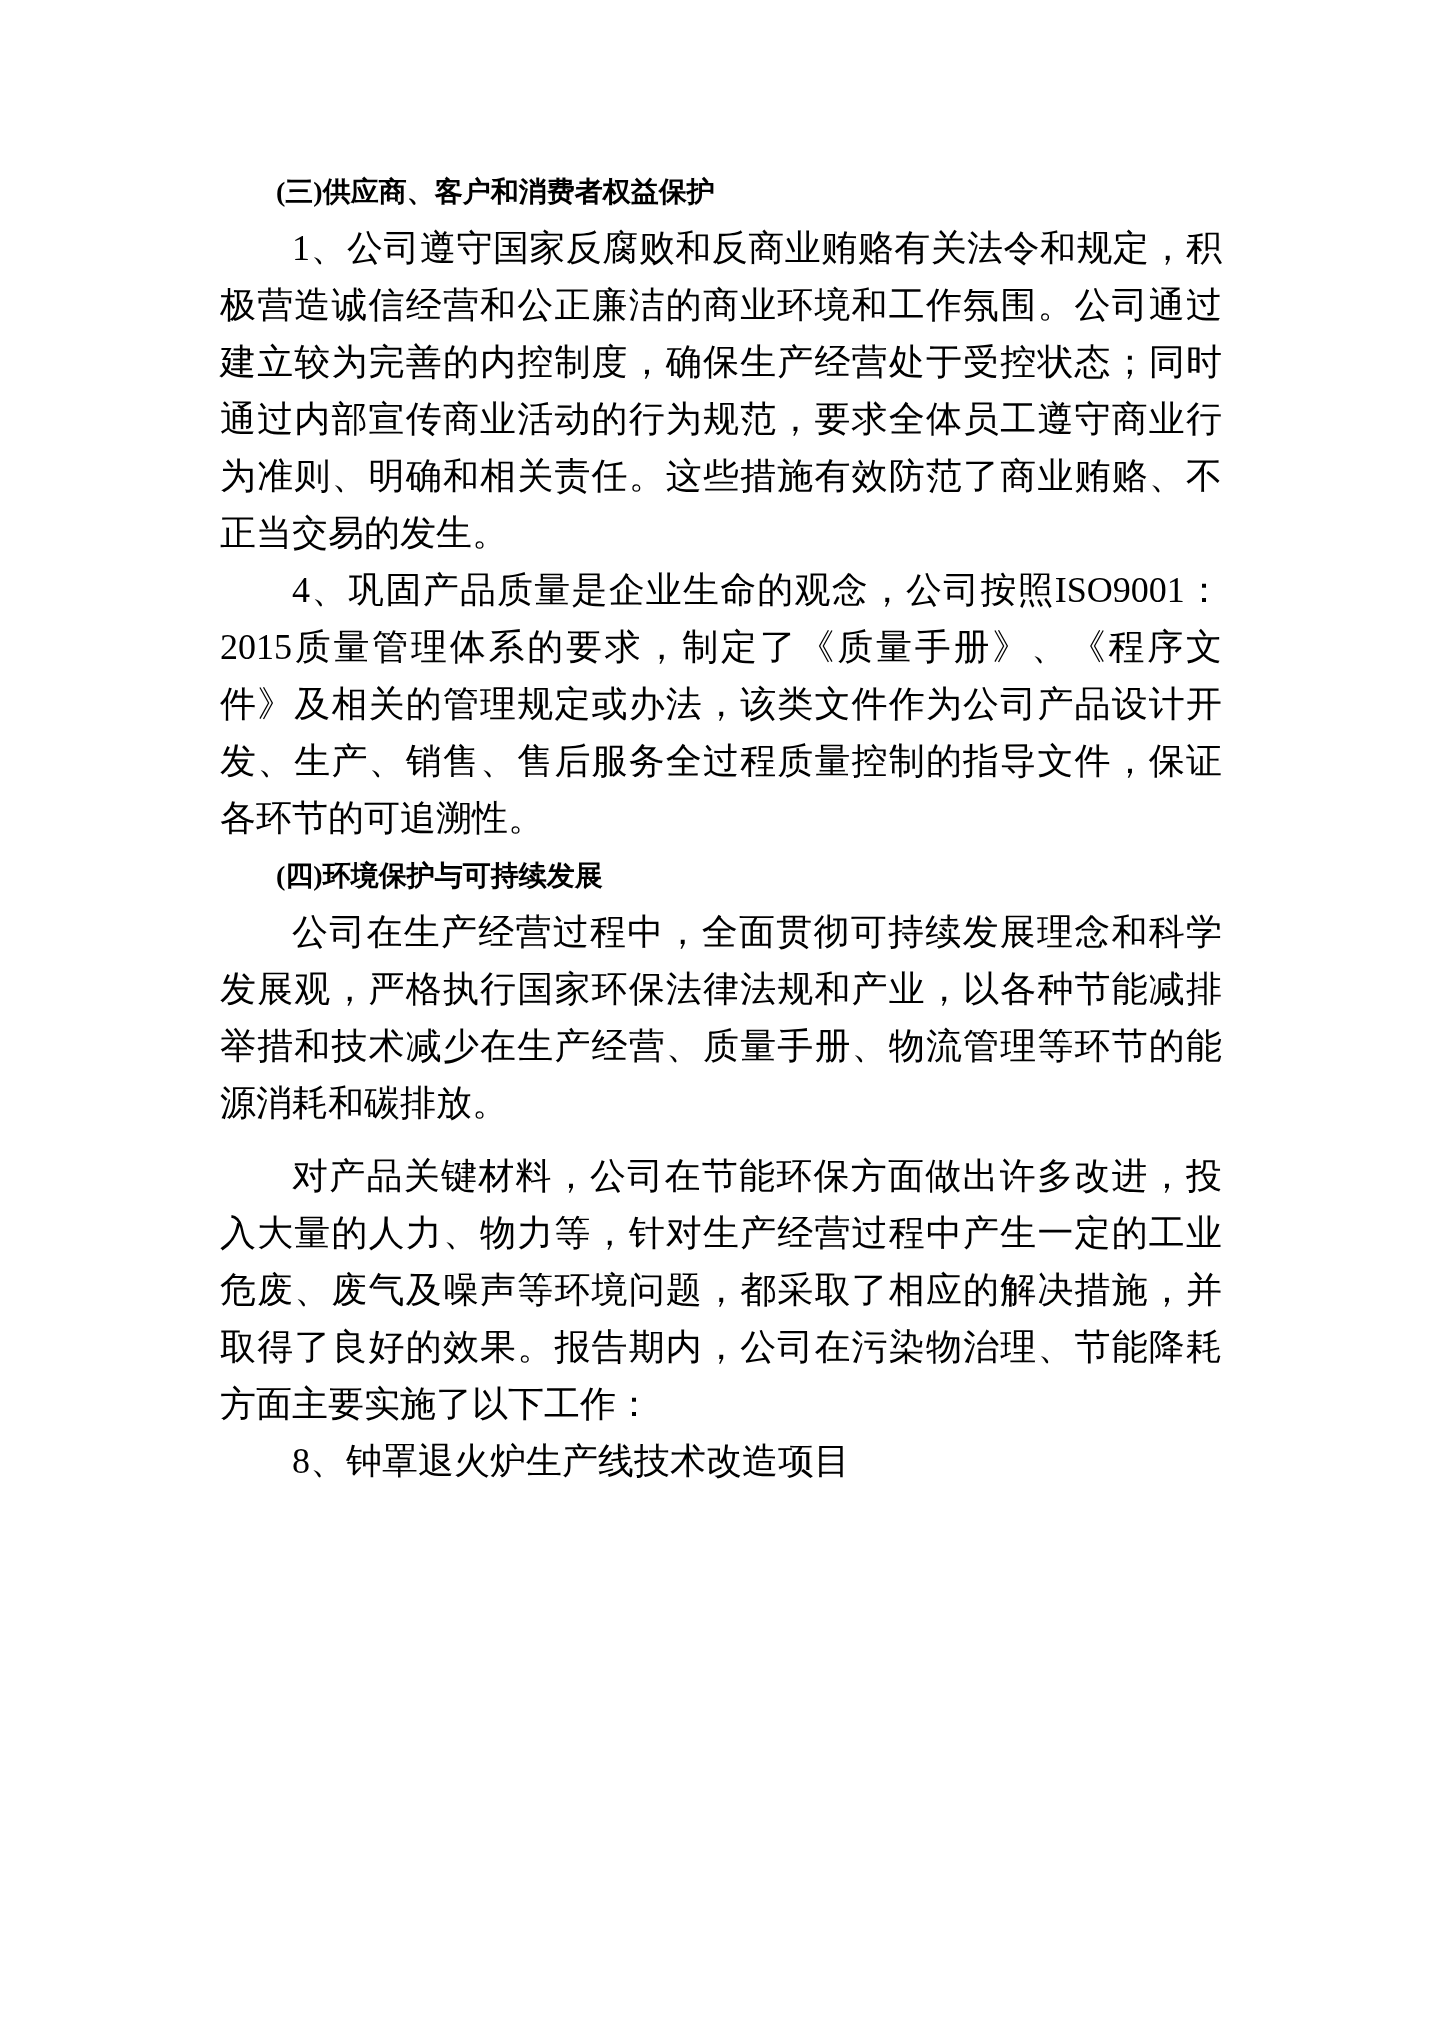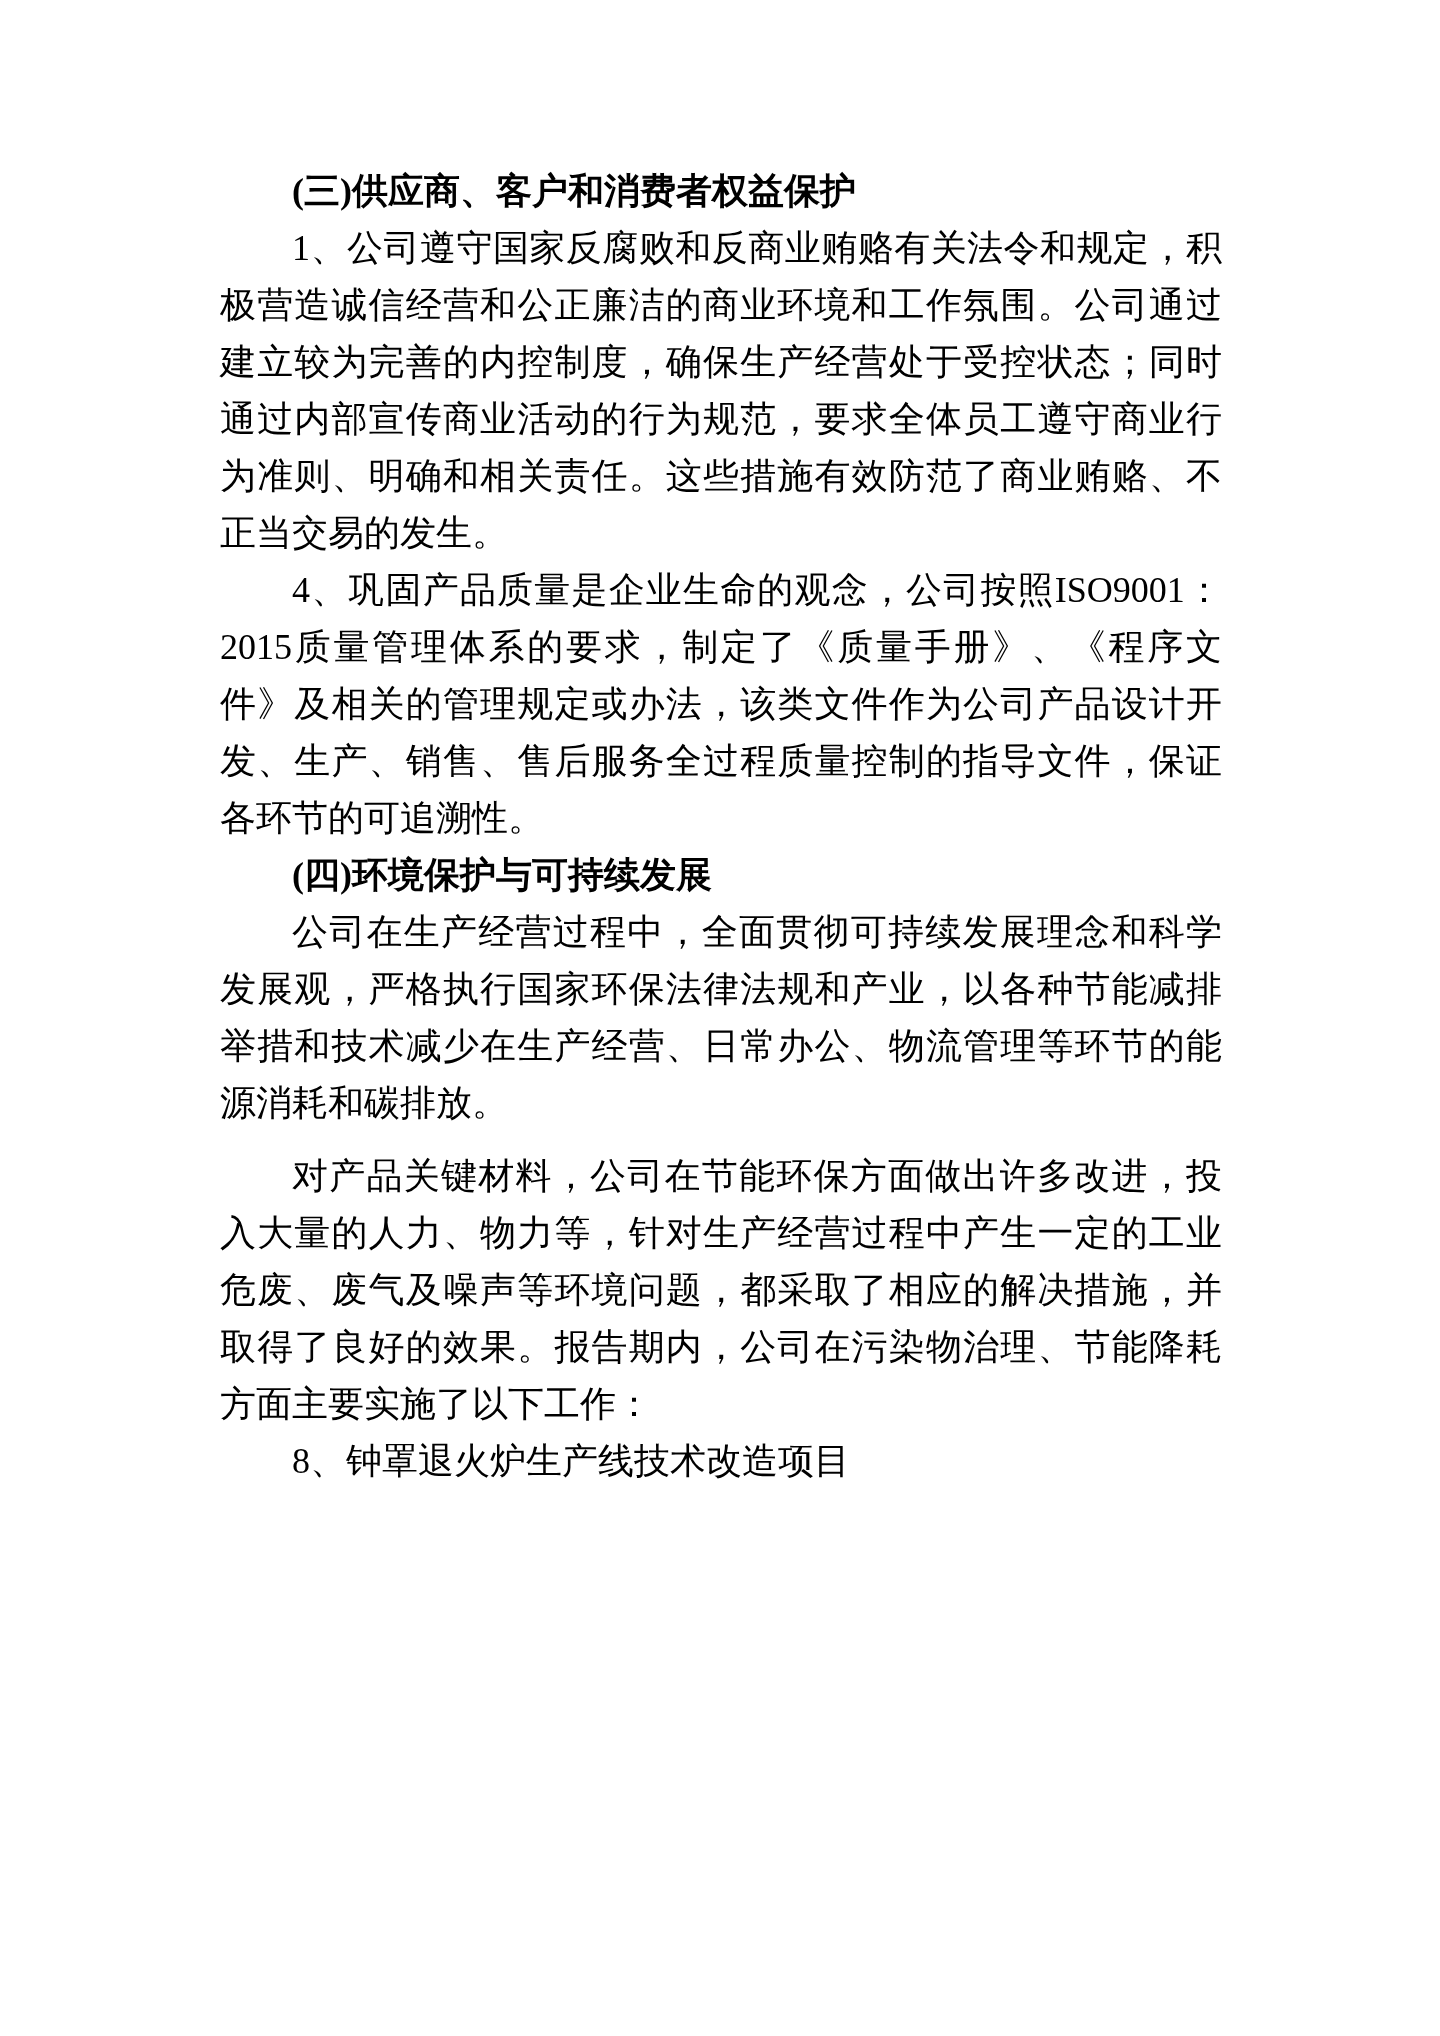--- a/index.html
+++ b/index.html
@@ -15,21 +15,21 @@
   }
   .page {
     box-sizing: border-box;
     width: 1440px;
     height: 2036px;
     padding: 163px 218px 0 220px;
     overflow: hidden;
   }
   .heading {
     margin: 0;
-    font-size: 36px;
+    font-size: 28px;
     line-height: 57px;
     font-weight: bold;
     text-indent: 2em;
     white-space: nowrap;
   }
   .para {
     margin: 0;
     font-size: 36px;
     line-height: 57px;
     text-align: justify;
@@ -49,19 +49,19 @@
 
   <p class="para">1、公司遵守国家反腐败和反商业贿赂有关法令和规定，积极营造诚信经营和公正廉洁的商业环境和工作氛围。公司通过建立较为完善的内控制度，确保生产经营处于受控状态；同时通过内部宣传商业活动的行为规范，要求全体员工遵守商业行为准则、明确和相关责任。这些措施有效防范了商业贿赂、不正当交易的发生。</p>
 
 
 
   <p class="para">4、巩固产品质量是企业生命的观念，公司按照ISO9001：2015质量管理体系的要求，制定了《质量手册》、《程序文件》及相关的管理规定或办法，该类文件作为公司产品设计开发、生产、销售、售后服务全过程质量控制的指导文件，保证各环节的可追溯性。</p>
 
 
   <h2 class="heading">(四)环境保护与可持续发展</h2>
 
-  <p class="para">公司在生产经营过程中，全面贯彻可持续发展理念和科学发展观，严格执行国家环保法律法规和产业，以各种节能减排举措和技术减少在生产经营、日常办公、物流管理等环节的能源消耗和碳排放。</p>
+  <p class="para">公司在生产经营过程中，全面贯彻可持续发展理念和科学发展观，严格执行国家环保法律法规和产业，以各种节能减排举措和技术减少在生产经营、质量手册、物流管理等环节的能源消耗和碳排放。</p>
 
   <p class="para gap-before">对产品关键材料，公司在节能环保方面做出许多改进，投入大量的人力、物力等，针对生产经营过程中产生一定的工业危废、废气及噪声等环境问题，都采取了相应的解决措施，并取得了良好的效果。报告期内，公司在污染物治理、节能降耗方面主要实施了以下工作：</p>
 
   <p class="para">8、钟罩退火炉生产线技术改造项目</p>
 
 </div>
 
 </body></html>

